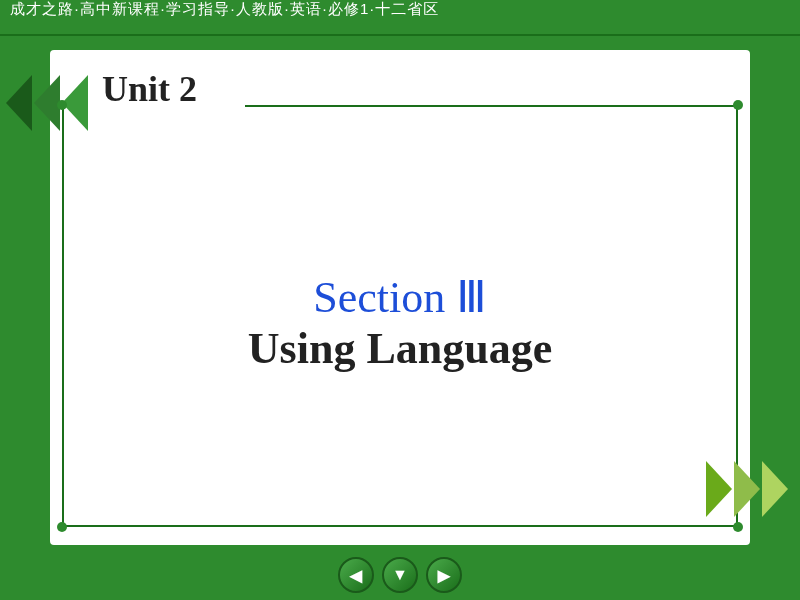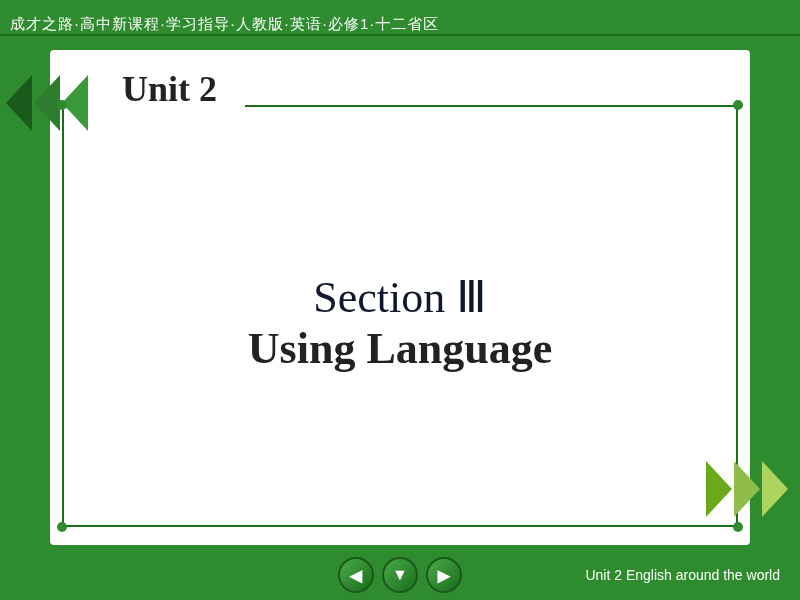--- a/index.html
+++ b/index.html
@@ -12,21 +12,21 @@
       overflow: hidden;
       position: relative;
     }
 
     
     #header {
       width: 100%;
       height: 36px;
       background-color: #2e8b2e;
       display: flex;
-      align-items: flex-end;
+      align-items: flex-start;
       padding: 0 10px;
       border-bottom: 2px solid #1a6e1a;
     }
 
     #header-text {
       color: white;
       font-size: 15px;
       font-family: 'SimSun', 'Microsoft YaHei', sans-serif;
       letter-spacing: 1px;
     }
@@ -143,39 +143,39 @@
 <div id="main-content">
 
   <div id="left-chevrons" style="position:absolute; top:18px; left:-38px; display:flex; align-items:center;">
     <div class="chevron-group-left">
       <div class="chevron-left" style="border-right-color:#1a5a1a;"></div>
       <div class="chevron-left" style="border-right-color:#2e7d2e;"></div>
       <div class="chevron-left" style="border-right-color:#3a9a3a;"></div>
     </div>
   </div>
 
-  <div style="position:absolute; top:10px; left:56px; display:flex; align-items:flex-end;">
+  <div style="position:absolute; top:10px; left:36px; display:flex; align-items:flex-end;">
     <span style="font-size:36px; font-weight:bold; color:#222; font-family:'Times New Roman',serif; padding: 8px 16px;">Unit 2</span>
   </div>
 
   <div style="position:absolute; top:55px; left:195px; right:12px; height:2px; background:#1a6e1a;"></div>
 
   <div style="position:absolute; top:55px; left:12px; width:2px; bottom:18px; background:#1a6e1a;"></div>
 
   <div style="position:absolute; bottom:18px; left:12px; right:12px; height:2px; background:#1a6e1a;"></div>
 
   <div style="position:absolute; top:55px; right:12px; width:2px; bottom:18px; background:#1a6e1a;"></div>
 
   <div class="dot" style="position:absolute; top:50px; left:7px;"></div>
   <div class="dot" style="position:absolute; top:50px; right:7px;"></div>
   <div class="dot" style="position:absolute; bottom:13px; left:7px;"></div>
   <div class="dot" style="position:absolute; bottom:13px; right:7px;"></div>
 
   <div style="position:absolute; top:80px; left:30px; right:30px; bottom:30px; display:flex; flex-direction:column; align-items:center; justify-content:center;">
-    <div style="font-size:44px; color:#0f172a; font-family:'Times New Roman',serif; text-align:center;">Section Ⅲ</div>
+    <div style="font-size:44px; color:#1d4ed8; font-family:'Times New Roman',serif; text-align:center;">Section Ⅲ</div>
     <div style="font-size:44px; color:#222; font-family:'Times New Roman',serif; text-align:center;font-weight:bold;">Using Language</div>
   </div>
 
   <div style="position:absolute; bottom:28px; right:-38px; display:flex; align-items:center;">
     <div class="chevron-group-right">
       <div class="chevron-right" style="border-left-color:#6aaa1a;"></div>
       <div class="chevron-right" style="border-left-color:#8fbc4a;"></div>
       <div class="chevron-right" style="border-left-color:#aed460;"></div>
     </div>
   </div>
@@ -187,14 +187,13 @@
     <div class="nav-btn">
       <span>◀</span>
     </div>
     <div class="nav-btn">
       <span>▼</span>
     </div>
     <div class="nav-btn">
       <span>▶</span>
     </div>
   </div>
-  <div id="bottom-right-text">Unit  2  English around the world</div>
 </div>
 
 </body></html>

